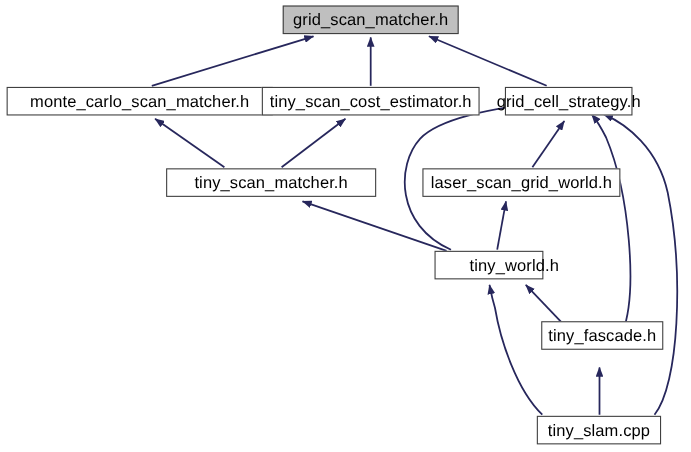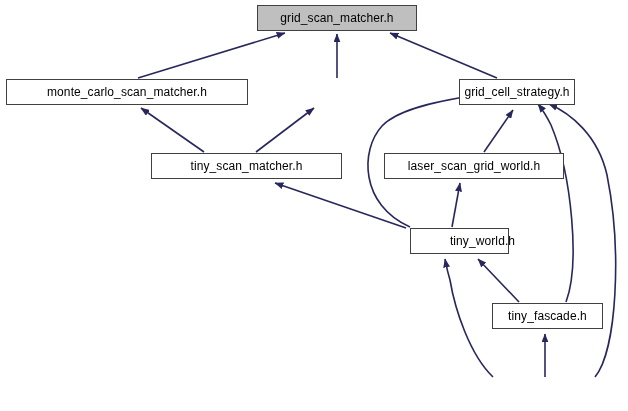--- a/index.html
+++ b/index.html
@@ -25,21 +25,21 @@
   }
   .node {
     position: absolute;
     box-sizing: border-box;
     display: flex;
     align-items: center;
     justify-content: center;
     background: #ffffff;
     border: 1px solid #404040;
     color: #000000;
-    font-size: 12px;
+    font-size: 15px;
     line-height: 1;
     letter-spacing: 0.1px;
     white-space: nowrap;
     cursor: pointer;
     z-index: 2;
   }
   .node.root {
     background: #bfbfbf;
     border: 1px solid #404040;
     box-shadow: inset 0 0 0 1px #bfbfbf;
@@ -93,35 +93,41 @@
   </svg>
 
   <div class="node root" style="left:257px; top:5px; width:160px; height:26px;">
     <span class="node-label">grid_scan_matcher.h</span>
   </div>
 
   <div class="node" style="left:6px; top:79px; width:242px; height:26px;">
     <span class="node-label">monte_carlo_scan_matcher.h</span>
   </div>
 
+  <div class="node" style="left:238px; top:79px; width:198px; height:26px;">
+    <span class="node-label">tiny_scan_cost_estimator.h</span>
+  </div>
 
   <div class="node" style="left:459px; top:79px; width:116px; height:26px;">
     <span class="node-label">grid_cell_strategy.h</span>
   </div>
 
   <div class="node" style="left:151px; top:153px; width:191px; height:26px;">
     <span class="node-label">tiny_scan_matcher.h</span>
   </div>
 
   <div class="node" style="left:384px; top:153px; width:180px; height:26px;">
     <span class="node-label">laser_scan_grid_world.h</span>
   </div>
 
-  <div class="node" style="left:410px; top:228px; width:99px; height:26px;padding-left:46px;">
+  <div class="node" style="left:395px; top:228px; width:99px; height:26px;padding-left:46px;">
     <span class="node-label">tiny_world.h</span>
   </div>
 
-  <div class="node" style="left:492px; top:303px; width:111px; height:26px;">
+  <div class="node" style="left:492px; top:292px; width:111px; height:26px;">
     <span class="node-label">tiny_fascade.h</span>
   </div>
 
+  <div class="node" style="left:488px; top:378px; width:113px; height:26px;">
+    <span class="node-label">tiny_slam.cpp</span>
+  </div>
 
 </div>
 
 </body></html>

